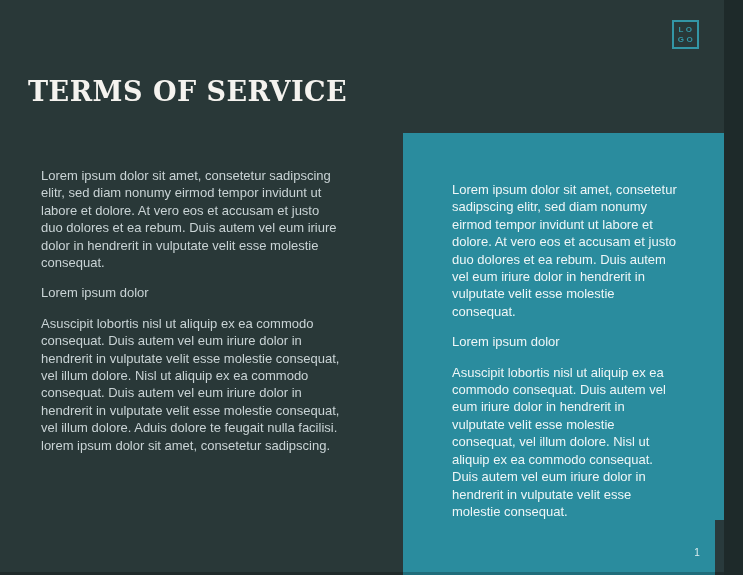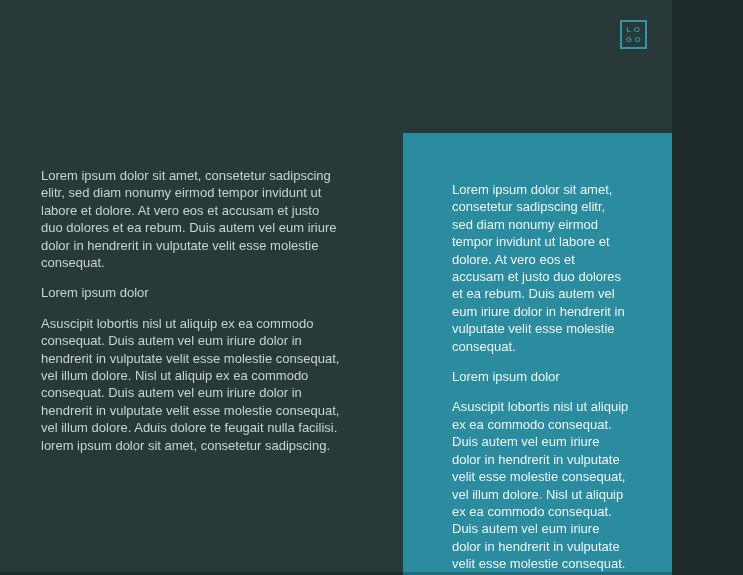--- a/index.html
+++ b/index.html
@@ -2,21 +2,21 @@
 <html><head>
 <meta charset="utf-8">
 <style>
   html, body {
     margin: 0;
     padding: 0;
     background: #1e2a2a;
   }
   .page {
     position: relative;
-    width: 672px;
+    width: 724px;
     height: 575px;
     background: #293838;
     overflow: hidden;
     font-family: "Liberation Sans", sans-serif;
   }
   .logo-box {
     position: absolute;
     top: 20px;
     right: 25px;
     width: 21px;
@@ -96,20 +96,21 @@
 </head>
 <body>
 
 <div class="page">
 
   <div class="logo-box">
     <span>LO</span>
     <span>GO</span>
   </div>
 
+  <h1 class="page-title">TERMS OF SERVICE</h1>
 
   <div class="left-column">
     <p class="para-first">Lorem ipsum dolor sit amet, consetetur sadipscing elitr, sed diam nonumy eirmod tempor invidunt ut labore et dolore. At vero eos et accusam et justo duo dolores et ea rebum. Duis autem vel eum iriure dolor in hendrerit in vulputate velit esse molestie consequat.</p>
     <p>Lorem ipsum dolor</p>
     <p>Asuscipit lobortis nisl ut aliquip ex ea commodo consequat. Duis autem vel eum iriure dolor in hendrerit in vulputate velit esse molestie consequat, vel illum dolore. Nisl ut aliquip ex ea commodo consequat. Duis autem vel eum iriure dolor in hendrerit in vulputate velit esse molestie consequat, vel illum dolore. Aduis dolore te feugait nulla facilisi. lorem ipsum dolor sit amet, consetetur sadipscing.</p>
   </div>
 
   <div class="right-panel">
     <p class="para-first">Lorem ipsum dolor sit amet, consetetur sadipscing elitr, sed diam nonumy eirmod tempor invidunt ut labore et dolore. At vero eos et accusam et justo duo dolores et ea rebum. Duis autem vel eum iriure dolor in hendrerit in vulputate velit esse molestie consequat.</p>
     <p>Lorem ipsum dolor</p>

